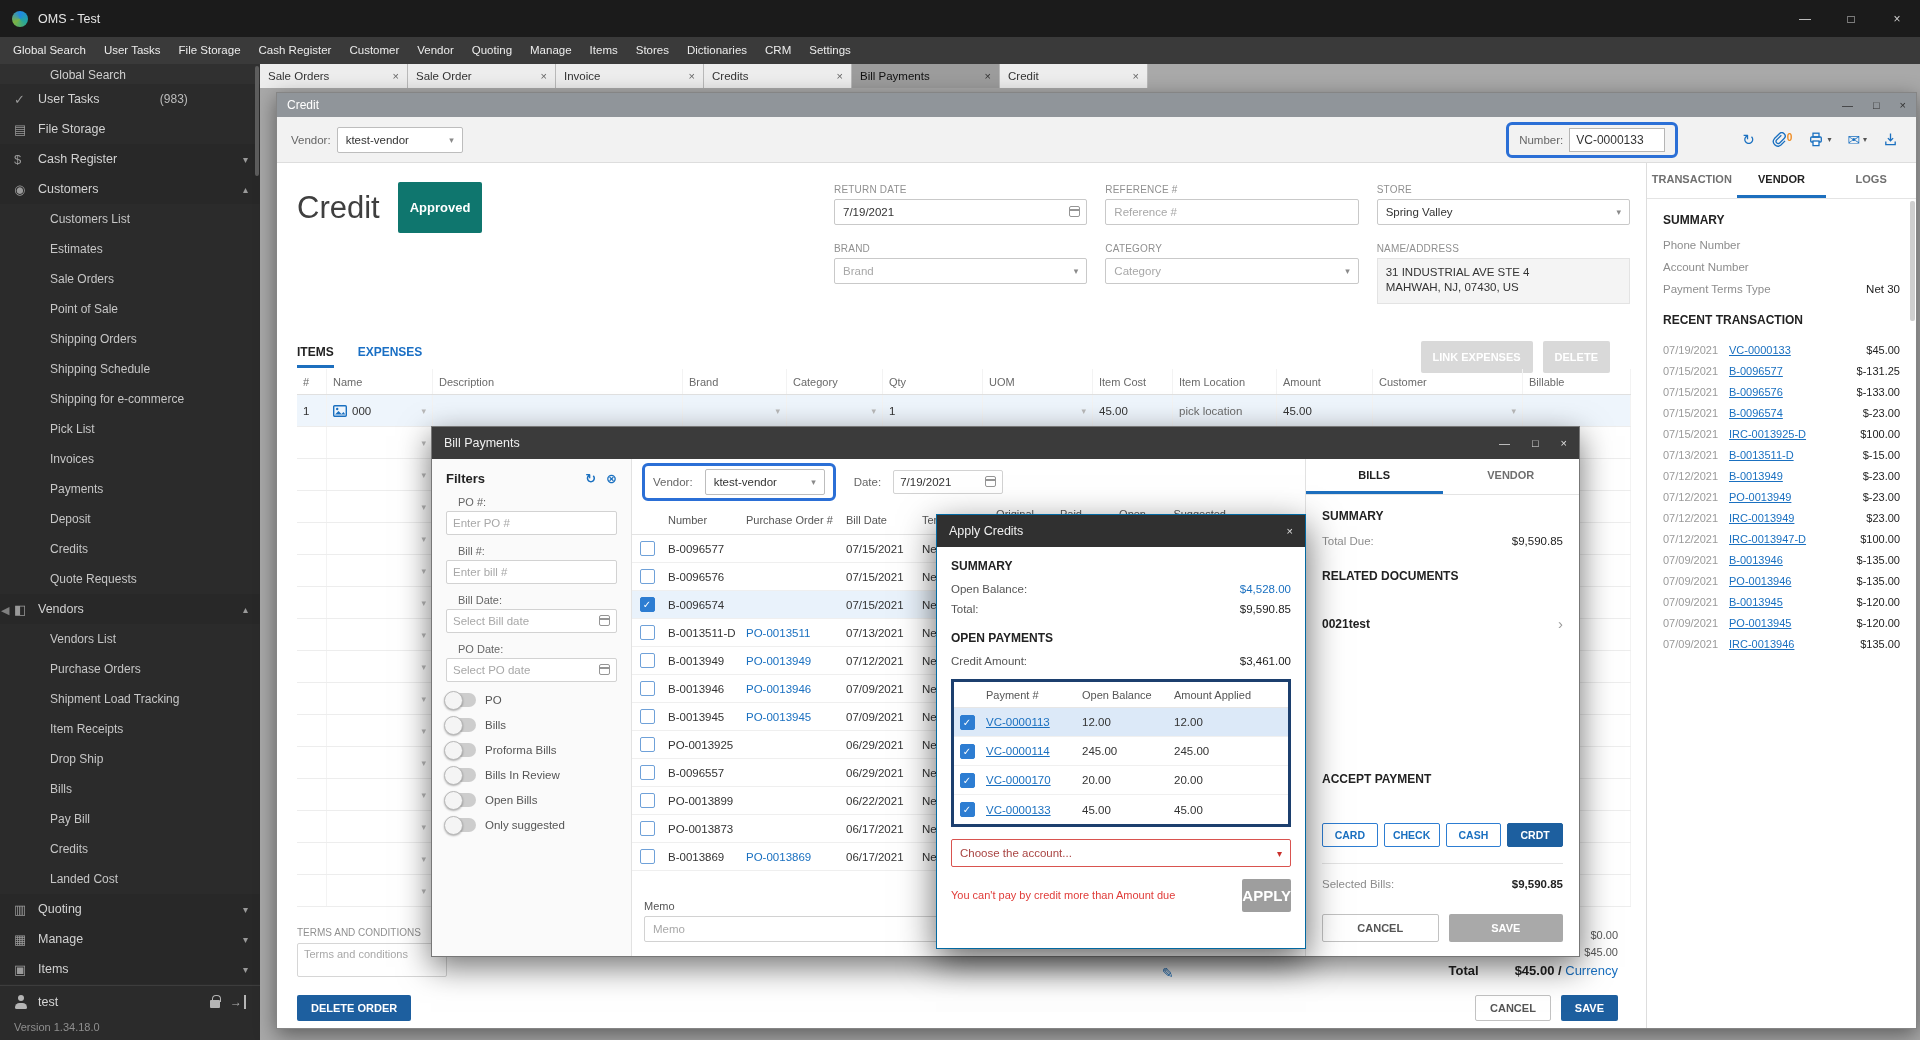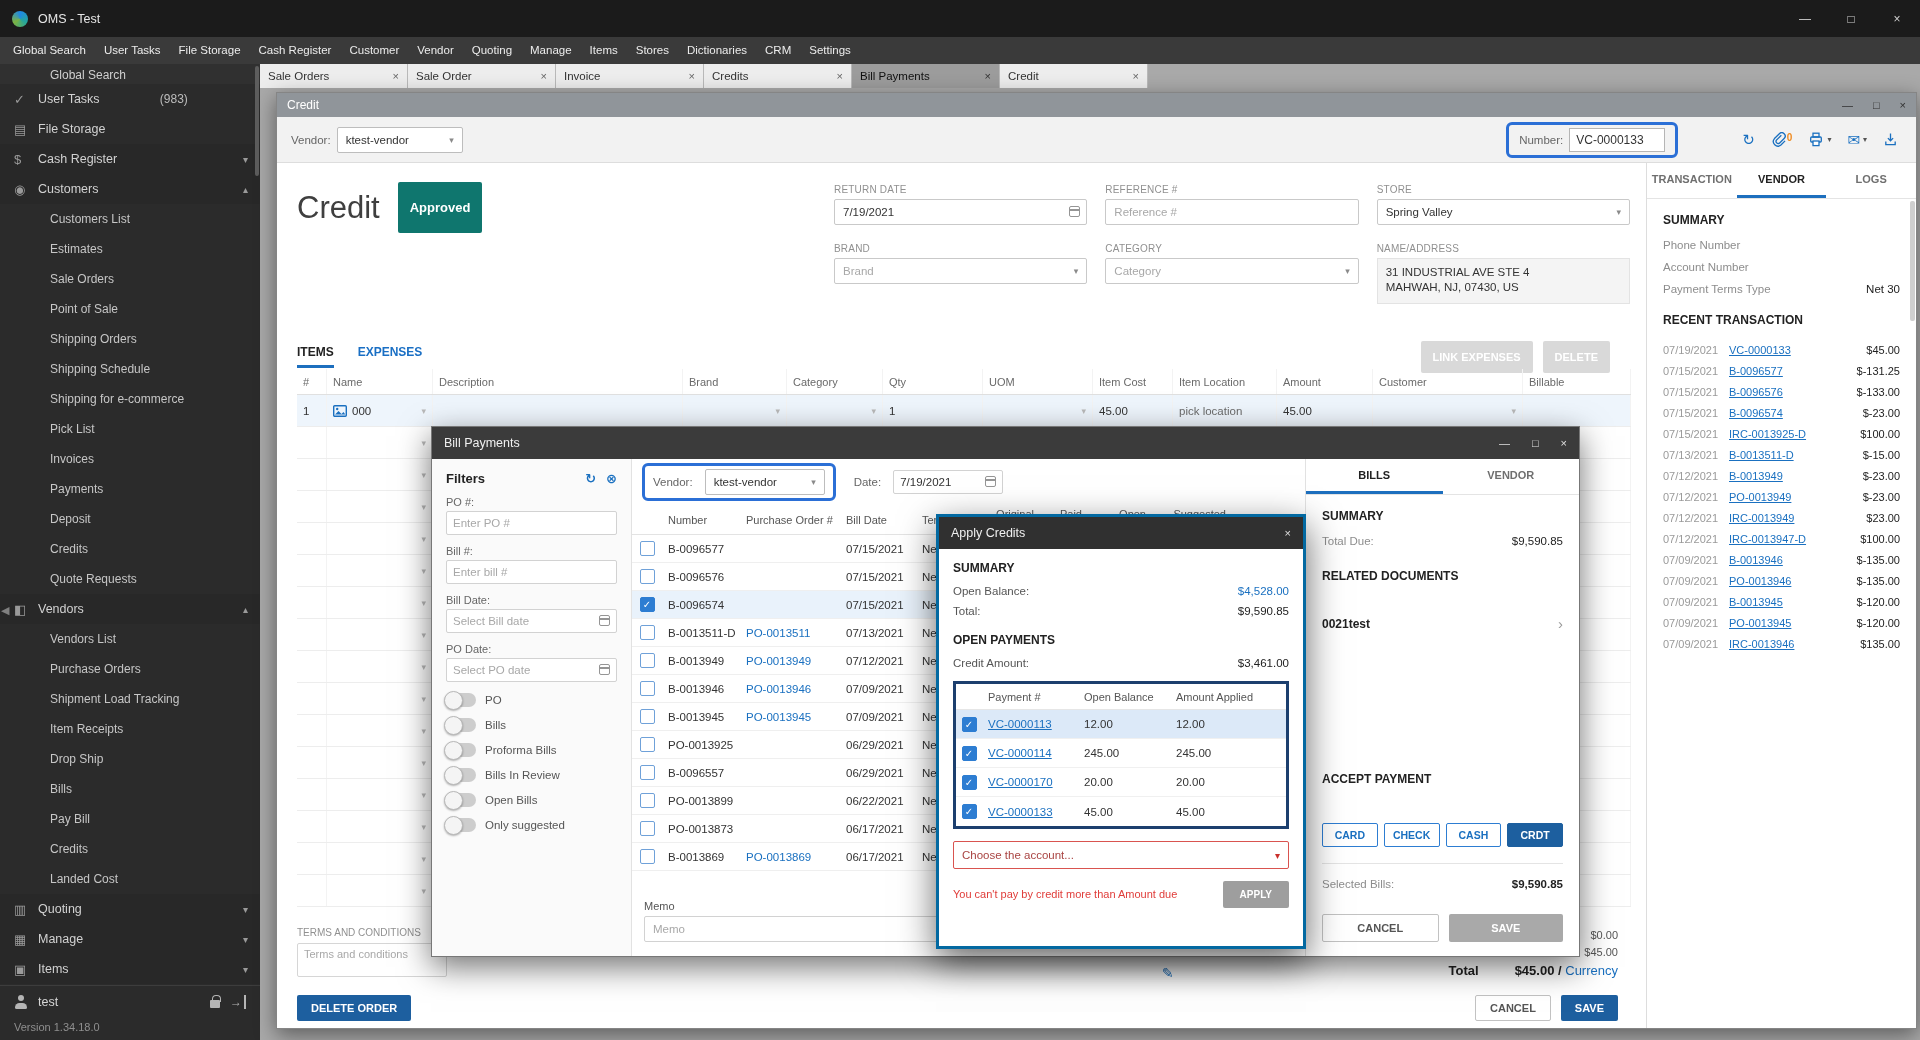--- a/index.html
+++ b/index.html
@@ -131,21 +131,21 @@
   
   .modal-titlebar { height:32px; background:#3b3b3b; color:#f0f0f0; display:flex; align-items:center; padding:0 12px; font-size:12.5px; flex:none; }
   .modal-controls { margin-left:auto; display:flex; gap:22px; font-size:11px; color:#e0e0e0; }
 
   
   .bp-modal { position:absolute; left:431px; top:426px; width:1149px; height:531px; background:#fff; border:1px solid #777; box-shadow:0 10px 30px rgba(0,0,0,.55); display:flex; flex-direction:column; }
   .bp-body { flex:1; display:flex; min-height:0; }
   .bp-filters { width:200px; flex:none; background:#fafafa; border-right:1px solid #e2e2e2; padding:12px 14px; display:flex; flex-direction:column; }
   .bpf-head { display:flex; align-items:center; font-weight:bold; font-size:13px; color:#222; }
   .bpf-icons { margin-left:auto; display:flex; gap:10px; color:#1a70c0; font-size:13px; }
-  .bpf-label { font-size:11px; color:#666; margin:10px 0 3px; }
+  .bpf-label { font-size:11px; color:#666; margin:10px 12px 3px; }
   .bpf-input { height:24px; border:1px solid #d2d2d2; border-radius:2px; font-size:11.5px; padding:0 6px; width:100%; background:#fff; font-family:inherit; color:#333; }
   .toggle-row { display:flex; align-items:center; gap:9px; margin-top:11px; font-size:11.5px; color:#555; }
   .toggle { width:30px; height:14px; background:#cdcdcd; border-radius:8px; position:relative; flex:none; }
   .toggle::before { content:""; position:absolute; left:-2px; top:-2px; width:17px; height:17px; background:#f4f4f4; border:1px solid #b8b8b8; border-radius:50%; box-shadow:0 1px 2px rgba(0,0,0,.3); }
   .bp-center { flex:1; display:flex; flex-direction:column; min-width:0; }
   .bp-controls { height:46px; display:flex; align-items:center; padding:0 10px; gap:18px; flex:none; }
   .vendor-hl { display:flex; align-items:center; border:3px solid #2b6fd6; border-radius:6px; padding:3px 8px; gap:6px; }
   .sm-select { width:120px; height:26px; background:#fff; border:1px solid #bdbdbd; border-radius:2px; display:flex; align-items:center; padding:0 8px; font-size:11.5px; color:#333; }
   .sm-select::after { content:"▾"; margin-left:auto; color:#8a8a8a; font-size:9px; }
   .date-group { display:flex; align-items:center; gap:6px; }
@@ -172,41 +172,41 @@
   .doc-chev { margin-left:auto; color:#9a9a9a; font-size:15px; font-weight:normal; }
   .spacer { flex:1; }
   .pay-row { display:flex; gap:6px; margin:10px 0 14px; }
   .pay-btn { flex:1; height:24px; border:1px solid #2d7dd2; color:#1a70c0; background:#fff; font-size:10.5px; font-weight:bold; display:flex; align-items:center; justify-content:center; border-radius:2px;margin-top:15px; }
   .pay-btn.active { background:#1d5f9f; border-color:#1d5f9f; color:#fff; }
   .bpr-divider { border-top:1px solid #e4e4e4; margin:2px 0 14px; }
   .bpr-buttons { display:flex; gap:10px; margin-top:12px; }
   .bpr-buttons .btn { flex:1; height:28px; }
 
   
-  .ac-modal { position:absolute; left:936px; top:514px; width:370px; height:435px; background:#fff; border:3px solid #0369a1; box-shadow:0 12px 34px rgba(0,0,0,.6); display:flex; flex-direction:column; }
+  .ac-modal { position:absolute; left:936px; top:514px; width:370px; height:435px; background:#fff; border:1px solid #0369a1; box-shadow:0 12px 34px rgba(0,0,0,.6); display:flex; flex-direction:column; }
   .ac-modal .modal-titlebar { background:#303030; }
   .ac-body { padding:12px 14px 14px; display:flex; flex-direction:column; flex:1; font-size:11.5px; }
   .ac-h { font-weight:bold; font-size:12px; color:#222; margin-bottom:10px; }
   .ac-row { display:flex; margin-bottom:8px; color:#555; }
   .ac-row .val { margin-left:auto; color:#222; }
   .ac-row .val.blue { color:#1a70c0; }
   .ac-h2 { margin-top:8px; }
   .ac-table { border:3px solid #1c3f6e; margin:4px 0 12px; }
   .ac-grid { display:grid; grid-template-columns:26px 96px 92px 1fr; }
   .ac-thead { height:26px; font-size:11px; color:#555; border-bottom:1px solid #e6e6e6; }
   .acell { padding:0 6px; display:flex; align-items:center; overflow:hidden; white-space:nowrap; height:100%; }
   .ac-rowt { height:29px; font-size:11.5px; color:#333; border-bottom:1px solid #f0f0f0; }
   .ac-rowt:last-child { border-bottom:none; }
   .ac-rowt.sel { background:#dce9f8; }
   .pay-link { color:#1a70c0; }
   .ac-select { height:28px; border:1px solid #d9534f; border-radius:2px; display:flex; align-items:center; padding:0 8px; color:#a94442; font-size:11.5px; }
   .ac-select::after { content:"▾"; margin-left:auto; color:#c9302c; font-size:10px; }
   .ac-footer { display:flex; align-items:center; margin-top:12px; gap:8px; }
   .ac-error { color:#e03c39; font-size:11px; flex:1; line-height:13px; }
-  .apply-btn { background:#9e9e9e; color:#fff; font-weight:bold; font-size:10px; padding:8px 17px; border-radius:2px; }
+  .apply-btn { background:#9e9e9e; color:#fff; font-weight:bold; font-size:15px; padding:8px 0; border-radius:2px; }
 </style>
 </head>
 <body>
 
 <div id="app">
 
   <div class="titlebar">
     <span class="app-logo"></span>
     <span class="app-title">OMS - Test</span>
     <div class="win-controls">

